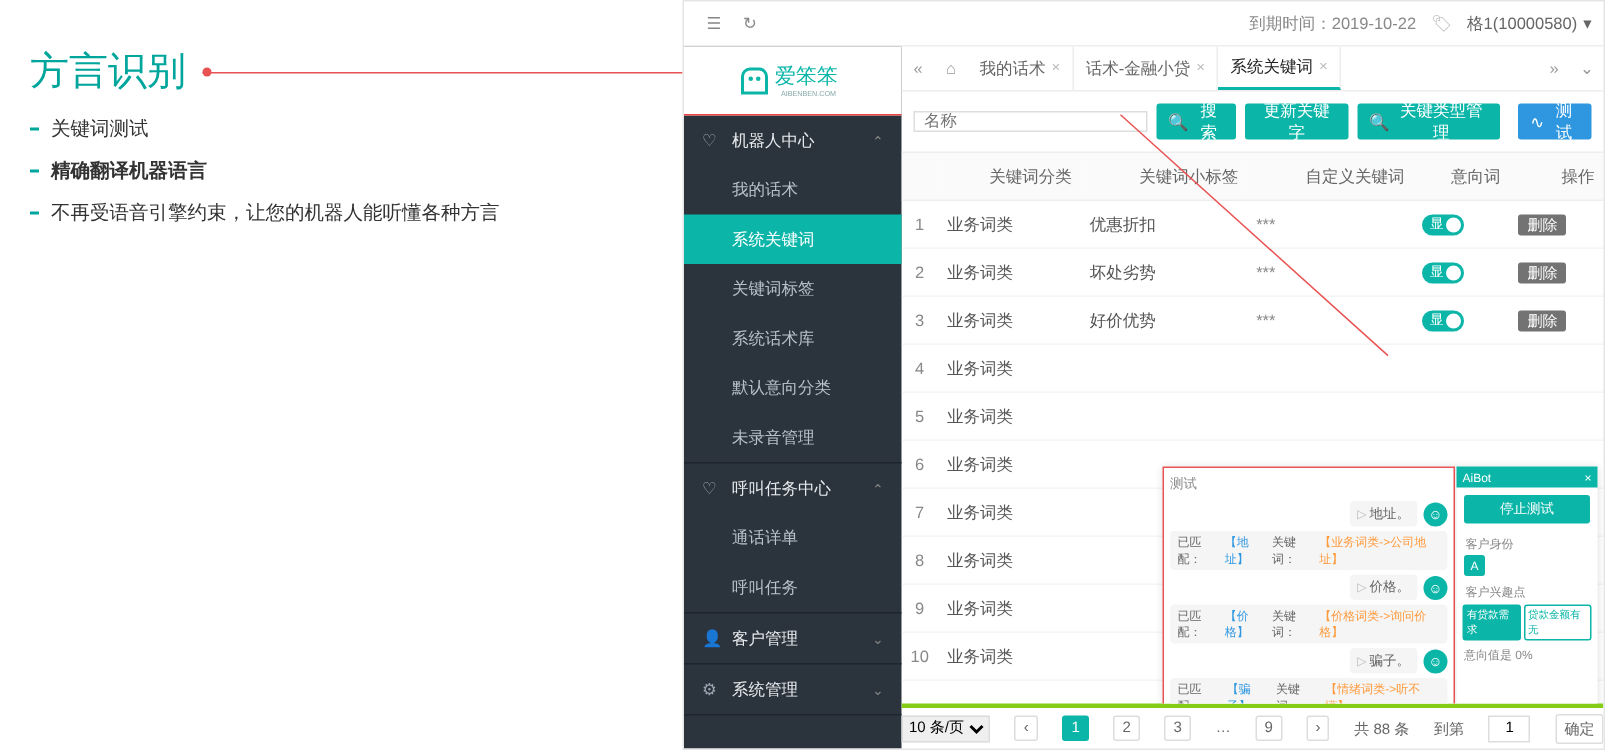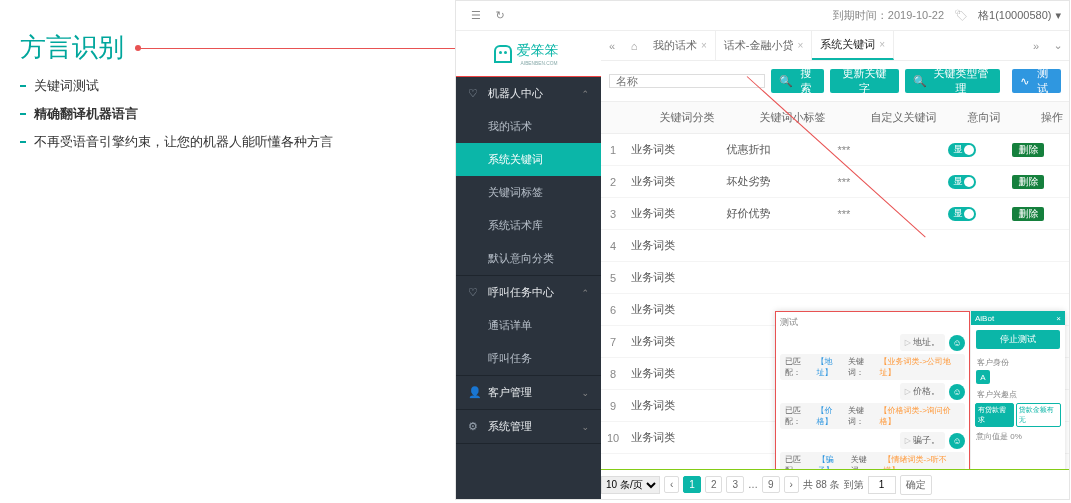--- a/index.html
+++ b/index.html
@@ -53,23 +53,23 @@
 .diag-line{position:absolute;left:146px;top:45px;width:240px;height:1px;background:#e85252;transform:rotate(42deg);transform-origin:left center;z-index:50;pointer-events:none}
 
 .table-wrap{flex:1;overflow:hidden;position:relative}
 table{width:100%;border-collapse:collapse;font-size:11px;color:#555}
 th{text-align:right;padding:8px 6px;border-bottom:1px solid #eee;color:#666;font-weight:500;background:#fafafa}
 td{padding:8px 6px;border-bottom:1px solid #f4f4f4}
 td.num{width:24px;text-align:center;color:#888}
 .dots{color:#888}
 .toggle{display:inline-flex;align-items:center;background:#0bb6a8;color:#fff;border-radius:8px;height:14px;font-size:9px;padding:0 2px 0 5px;gap:2px}
 .toggle::after{content:"";width:10px;height:10px;background:#fff;border-radius:50%}
-.del-btn{background:#15803d;color:#fff;border:none;font-size:10px;padding:0 6px;border-radius:2px;cursor:pointer}
-
-.pager{height:30px;border-top:1px solid #84cc16;display:flex;align-items:center;justify-content:flex-start;gap:4px;font-size:10px;color:#666}
+.del-btn{background:#737373;color:#fff;border:none;font-size:10px;padding:0 6px;border-radius:2px;cursor:pointer}
+
+.pager{height:30px;border-top:3px solid #84cc16;display:flex;align-items:center;justify-content:space-between;gap:4px;font-size:10px;color:#666}
 .pager .pg{border:1px solid #ddd;padding:2px 5px;cursor:pointer;border-radius:2px}
 .pager .pg.active{background:#0bb6a8;color:#fff;border-color:#0bb6a8}
 .pager select,.pager input{border:1px solid #ddd;font-size:10px;height:18px}
 .pager input{width:28px;text-align:center}
 
 .chat-overlay{position:absolute;right:4px;top:209px;width:290px;height:235px;display:flex;background:#fff;box-shadow:0 0 6px rgba(0,0,0,.15);font-size:9px;z-index:100}
 .chat-left{flex:1;border:1px solid #e85252;display:flex;flex-direction:column;padding:4px}
 .chat-test-label{color:#888;font-size:9px;margin-bottom:2px}
 .msg-row{display:flex;align-items:center;gap:4px;margin:3px 0}
 .msg-row.right{justify-content:flex-end}
@@ -130,20 +130,21 @@
         <div class="menu-head">
             <span class="mh-icon">♡</span>
             <span>机器人中心</span>
             <span class="chev">⌃</span>
           </div>
         <div class="menu-item">我的话术</div>
         <div class="menu-item active">系统关键词</div>
         <div class="menu-item">关键词标签</div>
         <div class="menu-item">系统话术库</div>
         <div class="menu-item">默认意向分类</div>
+        <div class="menu-item">未录音管理</div>
       </div>
       <div class="menu-group">
         <div class="menu-head">
             <span class="mh-icon">♡</span>
             <span>呼叫任务中心</span>
             <span class="chev">⌃</span>
           </div>
         <div class="menu-item">通话详单</div>
         <div class="menu-item">呼叫任务</div>
       </div>

